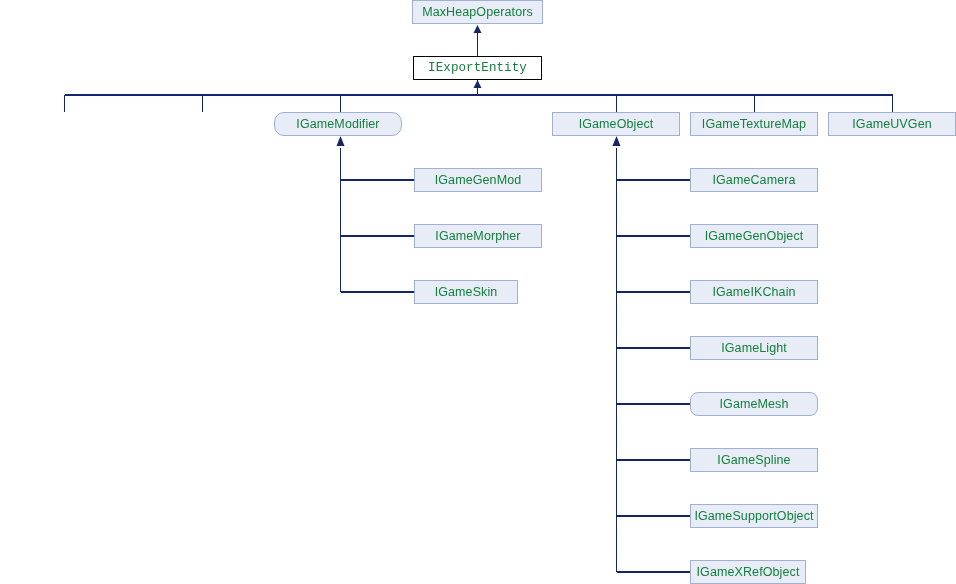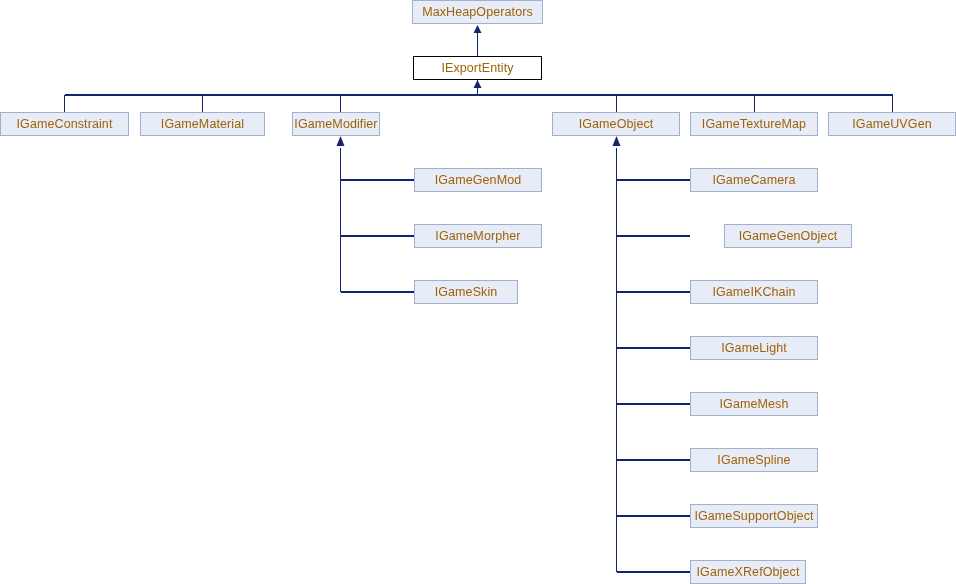--- a/index.html
+++ b/index.html
@@ -17,32 +17,33 @@
     background: #ffffff;
     overflow: hidden;
   }
   .node {
     position: absolute;
     box-sizing: border-box;
     height: 24px;
     line-height: 22px;
     text-align: center;
     font-size: 12.5px;
-    color: #a16207;
+    color: #15803d;
     letter-spacing: 0.1px;
     white-space: nowrap;
     overflow: hidden;
   }
   .node.derived {
     background: #e7ecf7;
     border: 1px solid #a0b0d0;
   }
   .node.root {
     background: #ffffff;
     border: 1px solid #000000;
+    font-family: Liberation Mono, monospace;
   }
   svg.conn { position: absolute; left: 0; top: 0; overflow: visible; }
 </style>
 </head>
 <body>
 
 <div id="diagram">
 
   <svg class="conn" width="956" height="584">
     <g stroke="#16256b" stroke-width="1.2" fill="none" shape-rendering="crispEdges">
@@ -81,47 +82,45 @@
       <polygon points="477.5,80 473.5,88 481.5,88"></polygon>
       <polygon points="340.5,136 336.5,146 344.5,146"></polygon>
       <polygon points="616.5,136 612.5,146 620.5,146"></polygon>
     </g>
   </svg>
 
   <div class="node derived" style="left:412px; top:0px; width:131px;">MaxHeapOperators</div>
 
   <div class="node root" style="left:413px; top:56px; width:129px;">IExportEntity</div>
 
-  <div class="node derived" style="left:0px; top:112px; width:129px;">IGameConstraint</div>
 
-  <div class="node derived" style="left:140px; top:112px; width:125px;">IGameMaterial</div>
 
-  <div class="node derived" style="left:292px; top:112px; width:88px;">IGameModifier</div>
+  <div class="node derived" style="left:274px; top:112px; width:128px;border-radius:10px;">IGameModifier</div>
 
   <div class="node derived" style="left:552px; top:112px; width:128px;">IGameObject</div>
 
   <div class="node derived" style="left:690px; top:112px; width:128px;">IGameTextureMap</div>
 
   <div class="node derived" style="left:828px; top:112px; width:128px;">IGameUVGen</div>
 
   <div class="node derived" style="left:414px; top:224px; width:128px;">IGameMorpher</div>
 
   <div class="node derived" style="left:414px; top:168px; width:128px;">IGameGenMod</div>
 
   <div class="node derived" style="left:414px; top:280px; width:104px;">IGameSkin</div>
 
   <div class="node derived" style="left:690px; top:168px; width:128px;">IGameCamera</div>
 
-  <div class="node derived" style="left:690px; top:224px; width:128px;margin-left:34px;">IGameGenObject</div>
+  <div class="node derived" style="left:690px; top:224px; width:128px;">IGameGenObject</div>
 
   <div class="node derived" style="left:690px; top:280px; width:128px;">IGameIKChain</div>
 
   <div class="node derived" style="left:690px; top:336px; width:128px;">IGameLight</div>
 
-  <div class="node derived" style="left:690px; top:392px; width:128px;">IGameMesh</div>
+  <div class="node derived" style="left:690px; top:392px; width:128px;border-radius:8px;">IGameMesh</div>
 
   <div class="node derived" style="left:690px; top:448px; width:128px;">IGameSpline</div>
 
   <div class="node derived" style="left:690px; top:504px; width:128px;">IGameSupportObject</div>
 
   <div class="node derived" style="left:690px; top:560px; width:116px;">IGameXRefObject</div>
 
 </div>
 
 </body></html>

